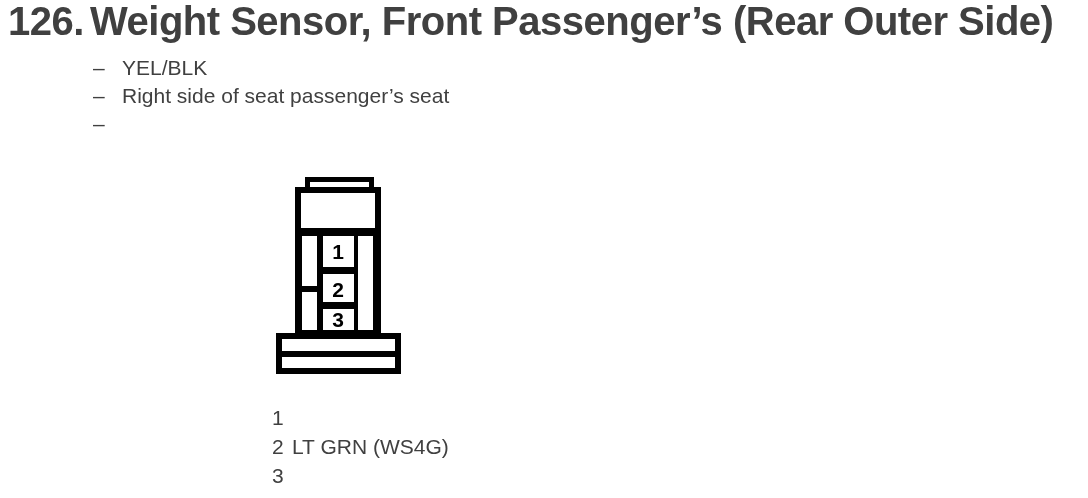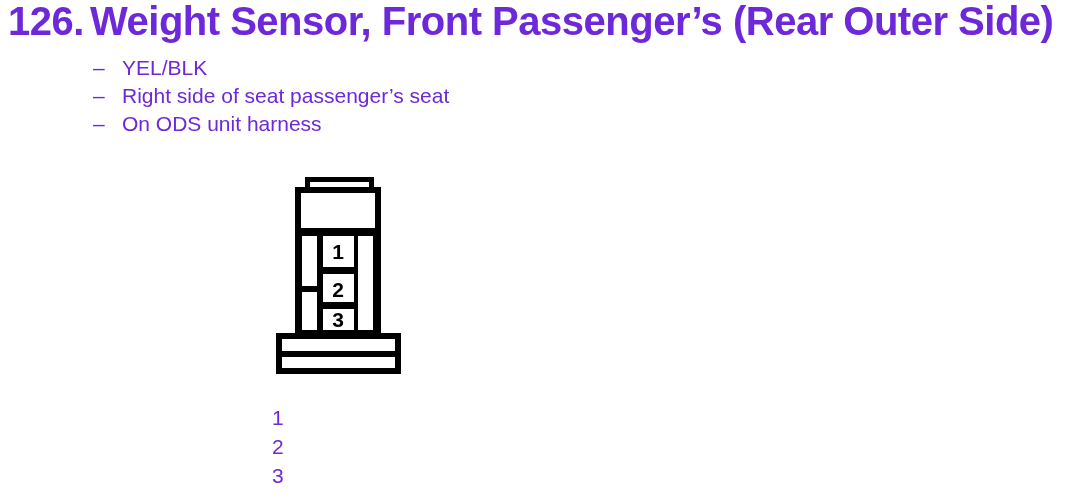--- a/index.html
+++ b/index.html
@@ -5,21 +5,21 @@
   html, body {
     margin: 0;
     padding: 0;
     background: #ffffff;
   }
   .page {
     position: relative;
     width: 1088px;
     height: 498px;
     background: #ffffff;
-    color: #6d28d9;
+    color: #404040;
     font-family: "Liberation Sans", sans-serif;
     overflow: hidden;
   }
   
   .title-row {
     position: absolute;
     left: 8px;
     top: -4px;
     display: flex;
     font-weight: bold;
@@ -97,21 +97,20 @@
     <div class="bullet-line">
       <span class="bullet-dash">–</span>
       <span>YEL/BLK</span>
     </div>
     <div class="bullet-line">
       <span class="bullet-dash">–</span>
       <span>Right side of seat passenger’s seat</span>
     </div>
     <div class="bullet-line">
       <span class="bullet-dash">–</span>
-      <span>On ODS unit harness</span>
     </div>
   </div>
 
   <svg class="diagram" viewBox="0 0 1088 498" xmlns="http://www.w3.org/2000/svg" aria-hidden="true">
     <g shape-rendering="crispEdges">
 
       <rect x="305" y="177" width="69" height="16" fill="#000000"></rect>
       <rect x="310" y="182" width="59" height="6" fill="#ffffff"></rect>
 
       <rect x="295" y="187" width="86" height="146" fill="#000000"></rect>
@@ -134,19 +133,20 @@
     <text x="338" y="297">2</text>
     <text x="338" y="327">3</text>
   </svg>
 
   <div class="legend">
     <div class="legend-line">
       <span class="legend-pin">1</span>
     </div>
     <div class="legend-line">
       <span class="legend-pin">2</span>
+      <span>LT GRN (WS4G)</span>
     </div>
     <div class="legend-line">
       <span class="legend-pin">3</span>
     </div>
   </div>
 
 </div>
 
 </body></html>

